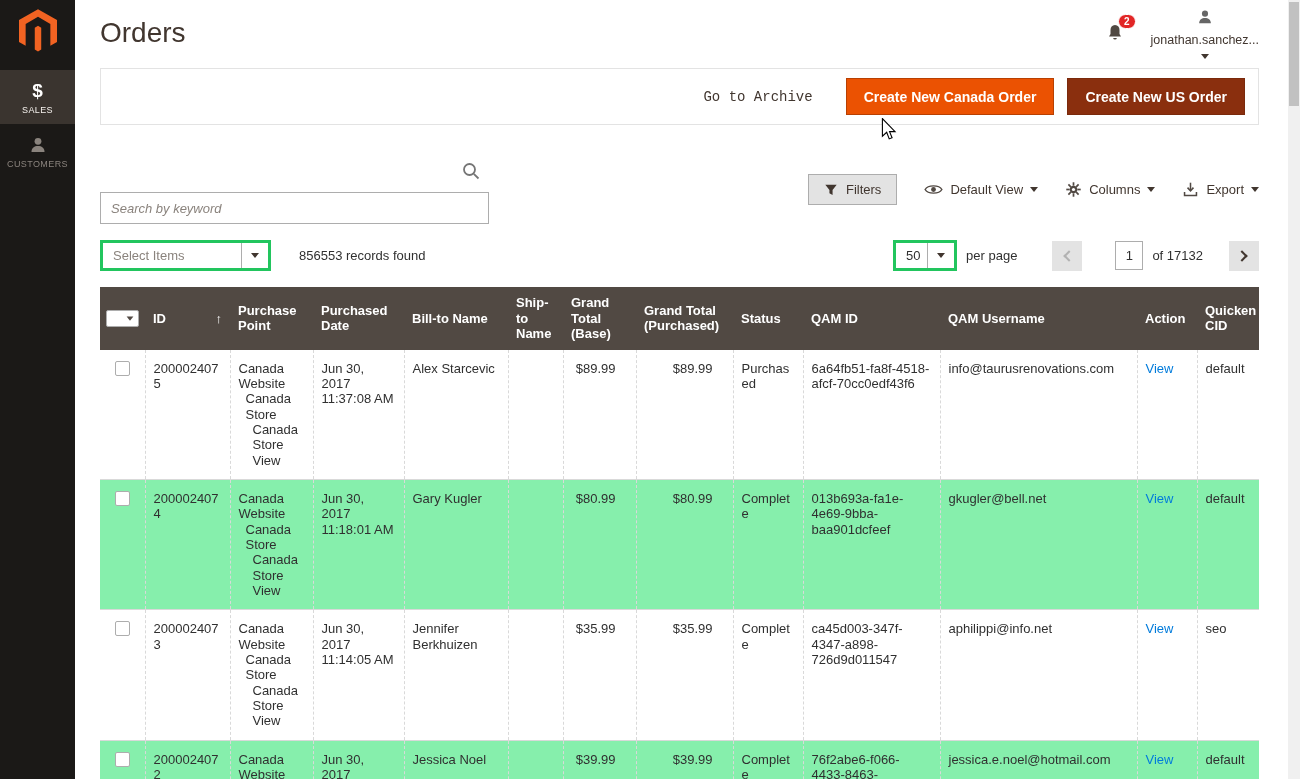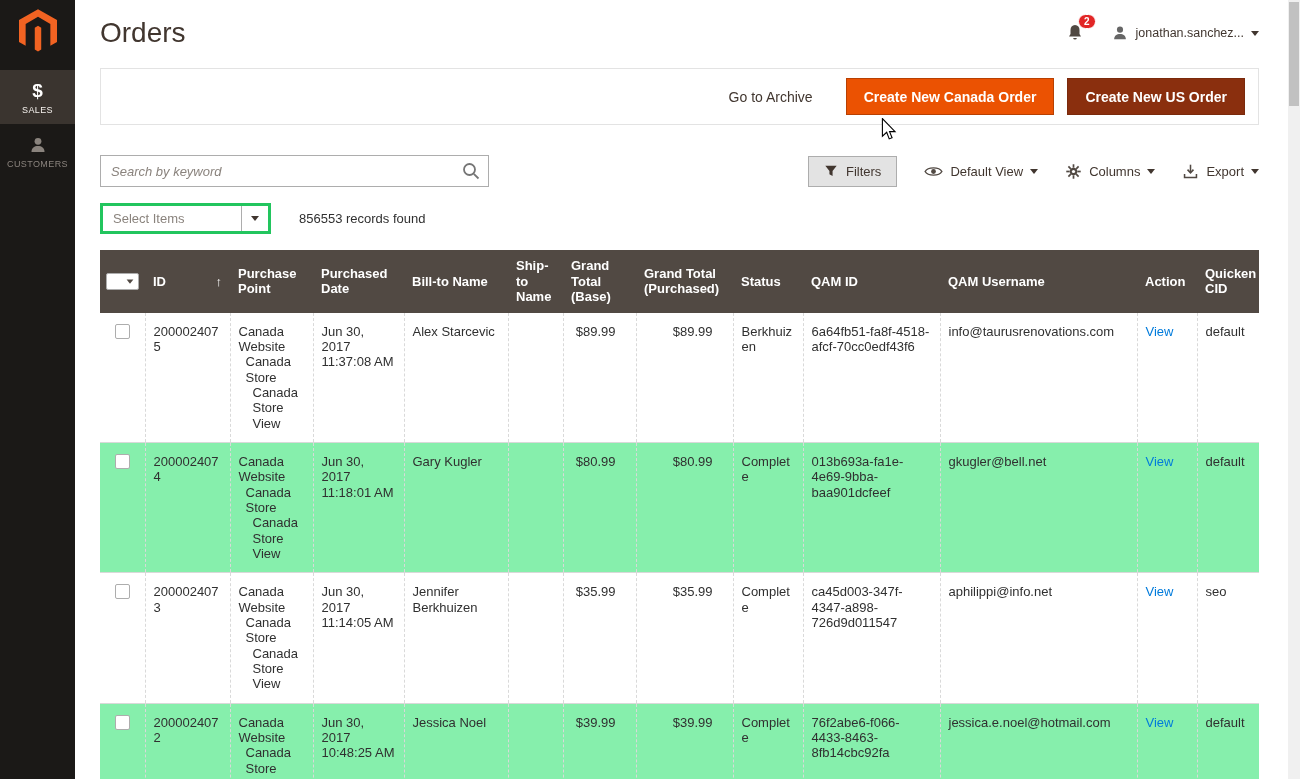--- a/index.html
+++ b/index.html
@@ -23,33 +23,33 @@
   .nav-item.active .nav-label { color:#f5f1ed; }
 
   
   .main { flex:1; padding:0 41px 0 25px; position:relative; }
 
   .page-header { display:flex; justify-content:space-between; align-items:center; padding-top:18px; height:48px; }
   h1.title { font-size:28px; font-weight:400; color:#41362f; margin:0; }
   .header-right { display:flex; align-items:center; gap:26px; }
   .notif { position:relative; cursor:pointer; padding-top:3px; }
   .badge { position:absolute; top:-6px; right:-11px; background:#e22626; color:#fff; font-size:10px; font-weight:bold; border-radius:9px; padding:1px 5px; border:1px solid #fff; line-height:11px; }
-  .user { display:flex; align-items:center; gap:7px; font-size:12.5px; color:#41362f; cursor:pointer; }
+  .user { display:flex; align-items:center; gap:7px; font-size:12.5px; color:#41362f; cursor:pointer;flex-direction:column; }
 
   
   .action-bar { margin-top:20px; border:1px solid #e3e3e3; background:#fff; display:flex; justify-content:flex-end; align-items:center; gap:13px; padding:9px 13px; }
-  .link-btn { background:none; border:none; font-size:14px; color:#41362f; margin-right:14px; cursor:pointer; font-family:Liberation Sans, sans-serif; }
+  .link-btn { background:none; border:none; font-size:14px; color:#41362f; margin-right:14px; cursor:pointer; font-family:Liberation Mono, monospace; }
   .btn { border:1px solid transparent; font-size:14px; font-weight:600; color:#fff; padding:0 17px; height:37px; cursor:pointer; font-family:inherit; }
   .btn.dark { background:#8a2f0e; border-color:#7a2a0c; }
   .btn.orange { background:#eb5202; border-color:#b84002; }
 
   
   .toolbar { margin-top:30px; display:flex; justify-content:space-between; align-items:center; }
   .search-box { position:relative; width:389px; }
-  .search-box input { width:100%; height:32px; border:1px solid #adadad; padding:0 36px 0 10px; font-size:13px; font-family:inherit; color:#303030; }
+  .search-box input { width:100%; height:32px; border:1px solid #adadad; padding:0 36px 0 10px; font-size:13px; font-family:inherit; color:#303030;margin-top:37px; }
   .search-box input::placeholder { color:#8a837d; font-style:italic; }
   .search-btn { position:absolute; right:4px; top:4px; background:none; border:none; cursor:pointer; padding:2px 4px; }
   .toolbar-right { display:flex; align-items:center; gap:27px; }
   .filters-btn { display:flex; align-items:center; gap:8px; background:#e3e3e3; border:1px solid #adadad; height:31px; padding:0 15px; font-size:13px; color:#41362f; cursor:pointer; font-family:inherit; }
   .tool-dd { display:flex; align-items:center; gap:7px; background:none; border:none; font-size:13px; color:#41362f; cursor:pointer; font-family:inherit; padding:0; }
   .caret { width:0; height:0; border-left:4px solid transparent; border-right:4px solid transparent; border-top:5px solid #41362f; display:inline-block; }
 
   
   .list-controls { margin-top:15px; display:flex; align-items:center; height:33px; }
   .dd-box { height:31px; border:3px solid #22c55e; background:#fff; display:flex; align-items:center; justify-content:space-between; font-size:13px; cursor:pointer; }
@@ -206,20 +206,37 @@
     </div>
 
     <div class="list-controls">
       <div class="dd-box select-items">
         <span>Select Items</span>
         <span class="dd-caret-box">
             <span class="caret"></span>
           </span>
       </div>
       <span class="records">856553 records found</span>
+      <div class="paging">
+        <div class="dd-box per-page">
+          <span>50</span>
+          <span class="dd-caret-box">
+              <span class="caret"></span>
+            </span>
+        </div>
+        <span class="per-page-label">per page</span>
+        <button class="page-btn">
+            <span class="chev prev"></span>
+          </button>
+        <input class="page-input" value="1" style="">
+        <span class="page-total">of 17132</span>
+        <button class="page-btn">
+            <span class="chev next"></span>
+          </button>
+      </div>
     </div>
 
     <table class="grid">
       <colgroup>
         <col style="width:45px">
           <col style="width:85px">
           <col style="width:83px">
           <col style="width:91px">
         <col style="width:104px">
           <col style="width:55px">
@@ -264,21 +281,21 @@
     <td class="pp-cell">
               <div class="pp-line pp-0">Canada Website</div>
               <div class="pp-line pp-1">Canada Store</div>
               <div class="pp-line pp-2">Canada Store View</div>
             </td>
     <td>Jun 30, 2017 11:37:08 AM</td>
     <td>Alex Starcevic</td>
     <td></td>
     <td class="num">$89.99</td>
     <td class="num">$89.99</td>
-    <td>Berkhuizen</td>
+    <td>Purchased</td>
     <td>6a64fb51-fa8f-4518-afcf-70cc0edf43f6</td>
     <td>info@taurusrenovations.com</td>
     <td><a class="link">View</a></td>
     <td>default</td>
   </tr>
           <tr class="alt">
     <td class="col-check"><span class="cb"></span></td>
     <td>2000024074</td>
     <td class="pp-cell">
               <div class="pp-line pp-0">Canada Website</div>

